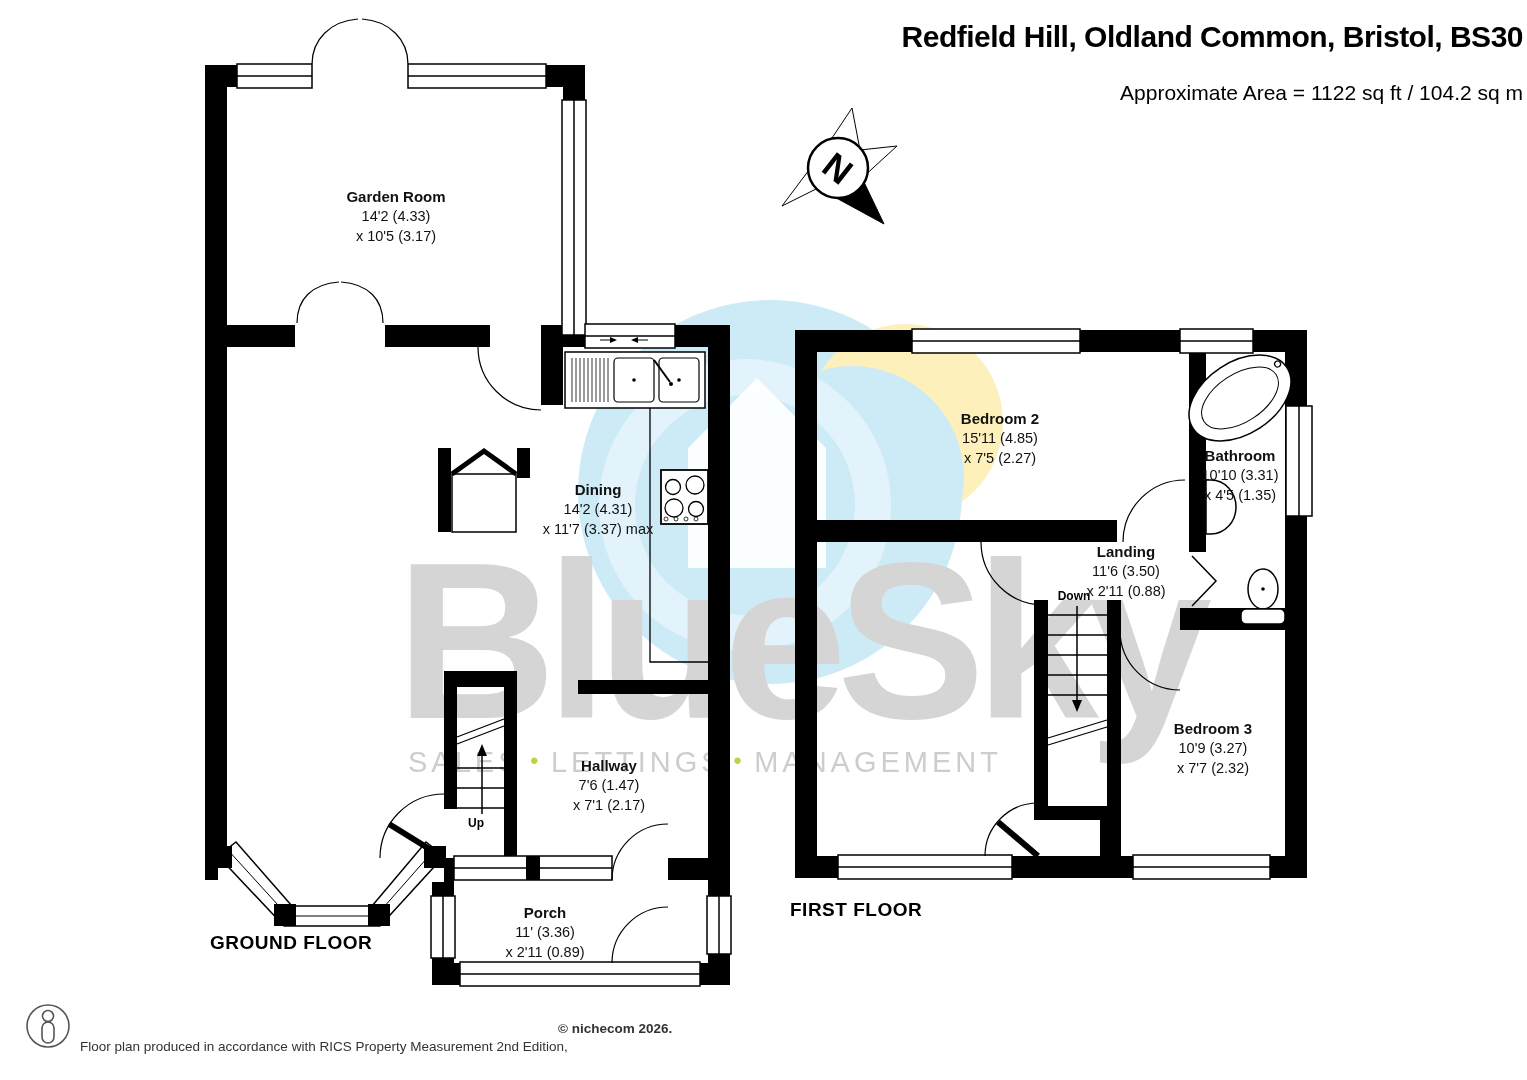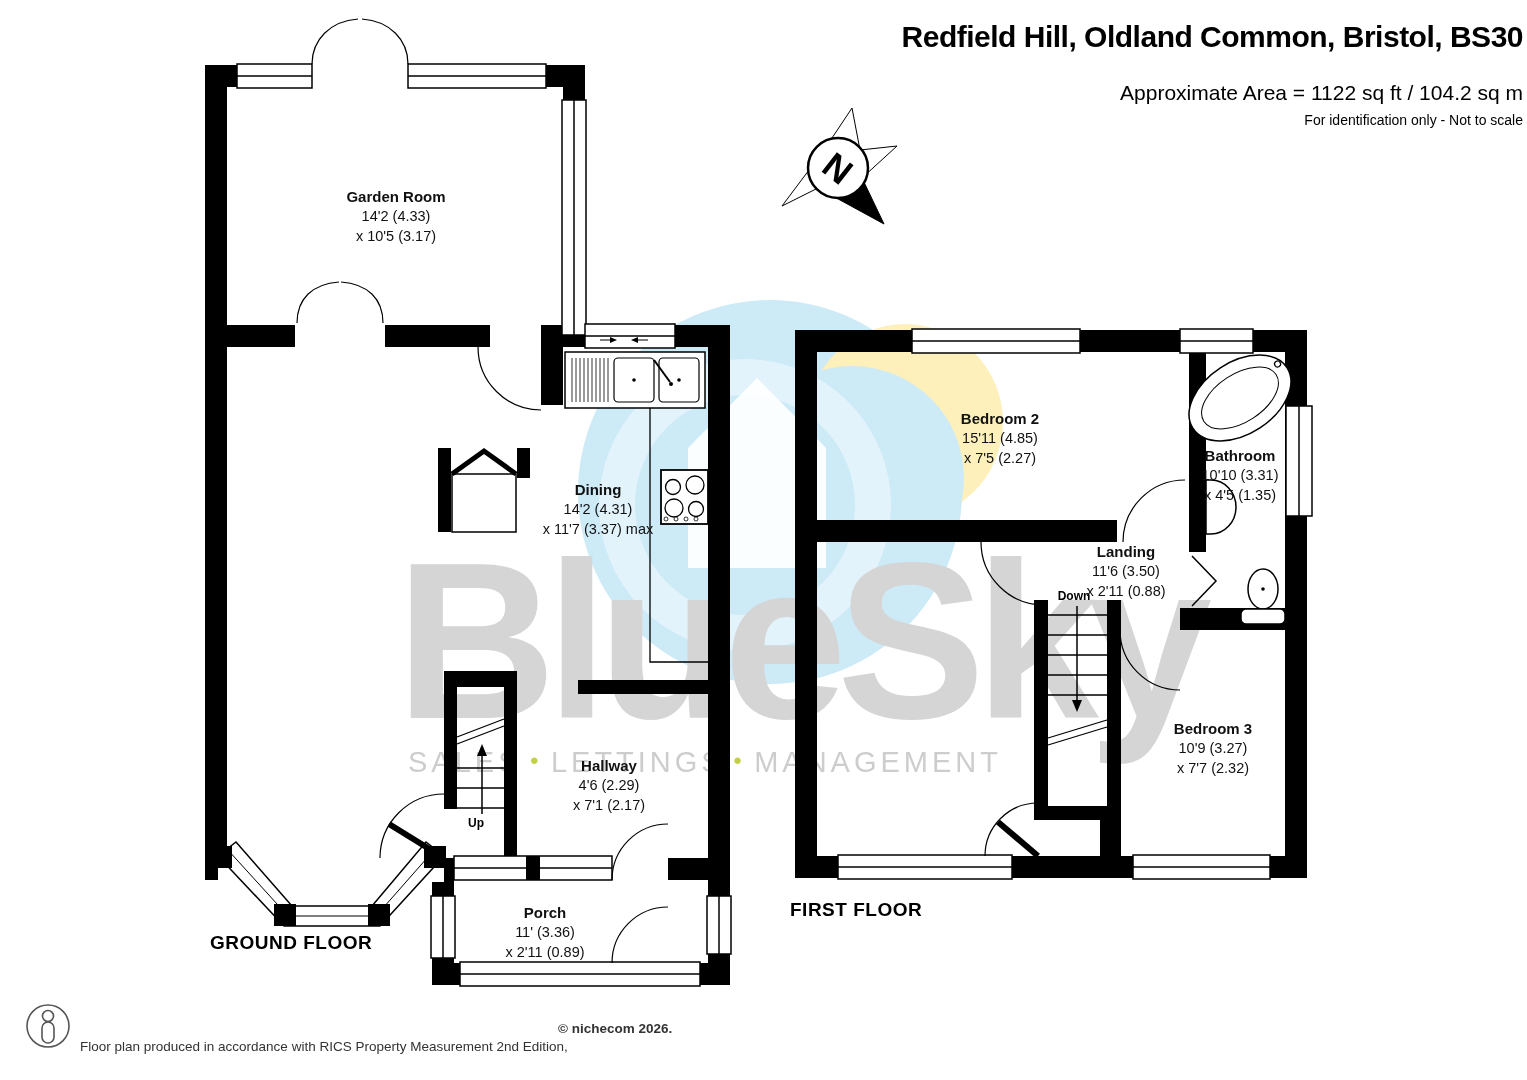--- a/index.html
+++ b/index.html
@@ -248,36 +248,35 @@
     <circle cx="48" cy="1016" r="5.5"></circle>
     <path d="M42,1028 a6 6 0 0 1 12 0 v9 a6 6 0 0 1 -12 0 z"></path>
   </g>
 </svg>
 
 <div class="labels">
 
   <div class="hdr">
     <div class="title">Redfield Hill, Oldland Common, Bristol, BS30</div>
     <div class="area">Approximate Area = 1122 sq ft / 104.2 sq m</div>
-    <div class="disc">For identification only - Not to scale</div>
   </div>
 
   <div class="rlabel" style="left:396px;top:187px">
     <div class="nm">Garden Room</div>
     <div>14'2 (4.33)</div>
     <div>x 10'5 (3.17)</div>
   </div>
   <div class="rlabel" style="left:598px;top:480px">
     <div class="nm">Dining</div>
     <div>14'2 (4.31)</div>
     <div>x 11'7 (3.37) max</div>
   </div>
   <div class="rlabel" style="left:609px;top:756px">
     <div class="nm">Hallway</div>
-    <div>4'6 (2.29)</div>
+    <div>7'6 (1.47)</div>
     <div>x 7'1 (2.17)</div>
   </div>
   <div class="rlabel" style="left:545px;top:903px">
     <div class="nm">Porch</div>
     <div>11' (3.36)</div>
     <div>x 2'11 (0.89)</div>
   </div>
   <div class="stairlbl" style="left:476px;top:816px">Up</div>
   <div class="floorlbl" style="left:210px;top:932px">GROUND FLOOR</div>
 

